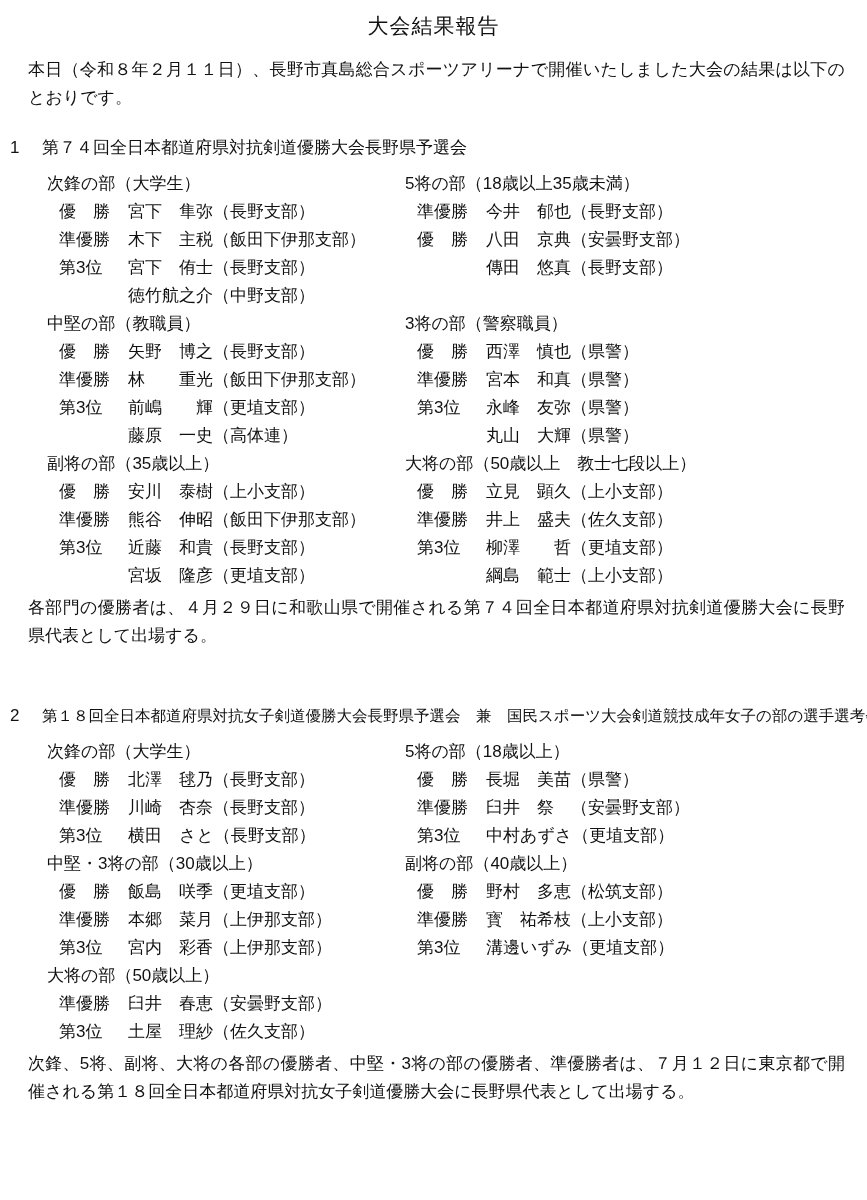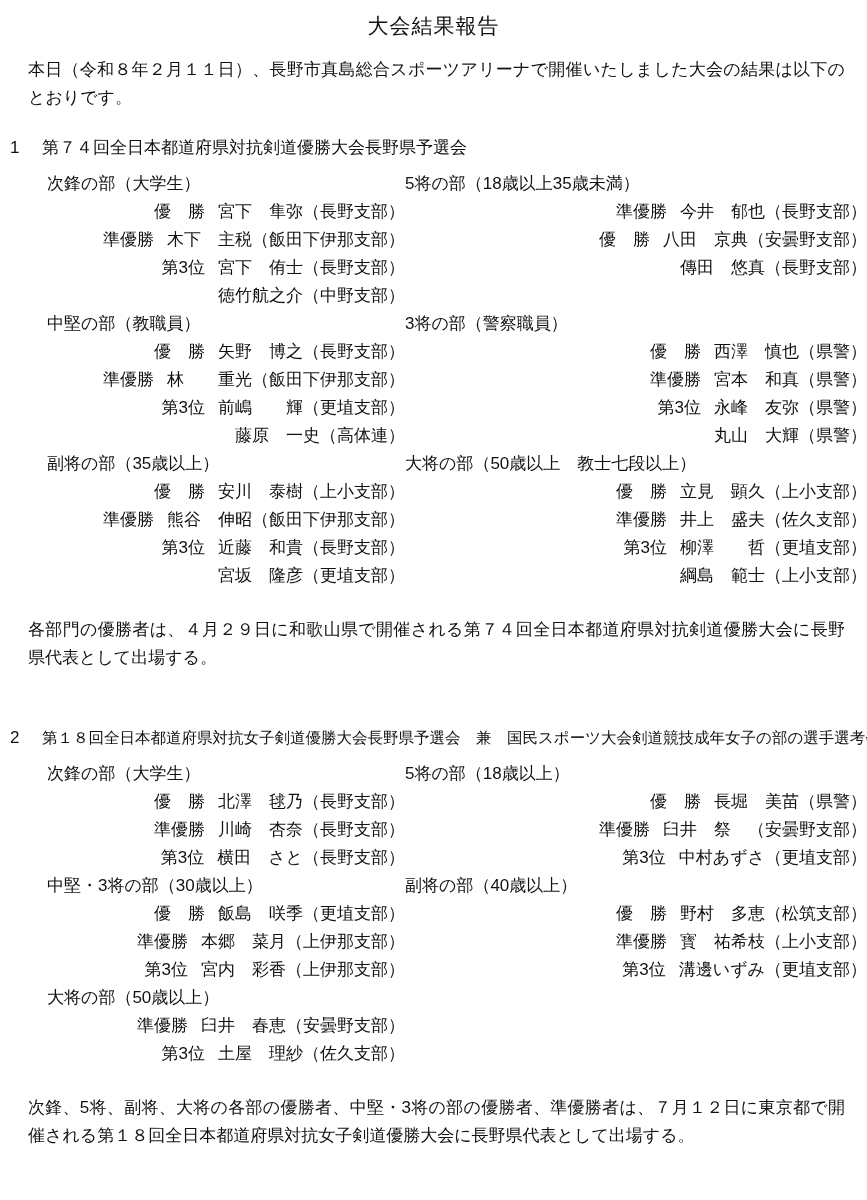--- a/index.html
+++ b/index.html
@@ -49,31 +49,30 @@
   .sec-title.compact { font-size: 15.5px; letter-spacing: 0; }
   .divisions {
     display: grid;
     grid-template-columns: 358px 1fr;
     margin: 8px 0 0 47px;
   }
   .division-name { white-space: pre; }
   .result-row {
     margin-left: 12px;
     white-space: pre;
-    text-align: right;
   }
   .rank {
     display: inline-block;
     width: 56px;
     margin-right: 13px;
     white-space: pre;
   }
   .entry { white-space: pre; }
   .note {
-    margin: 26px 22px 0 28px;
+    margin: 4px 22px 0 28px;
     text-align: justify;
   }
 </style>
 </head>
 <body>
 
 <div class="page">
   <h1 class="doc-title">大会結果報告</h1>
   <p class="intro">本日（令和８年２月１１日）、長野市真島総合スポーツアリーナで開催いたしました大会の結果は以下のとおりです。</p>
   <div id="sections">

